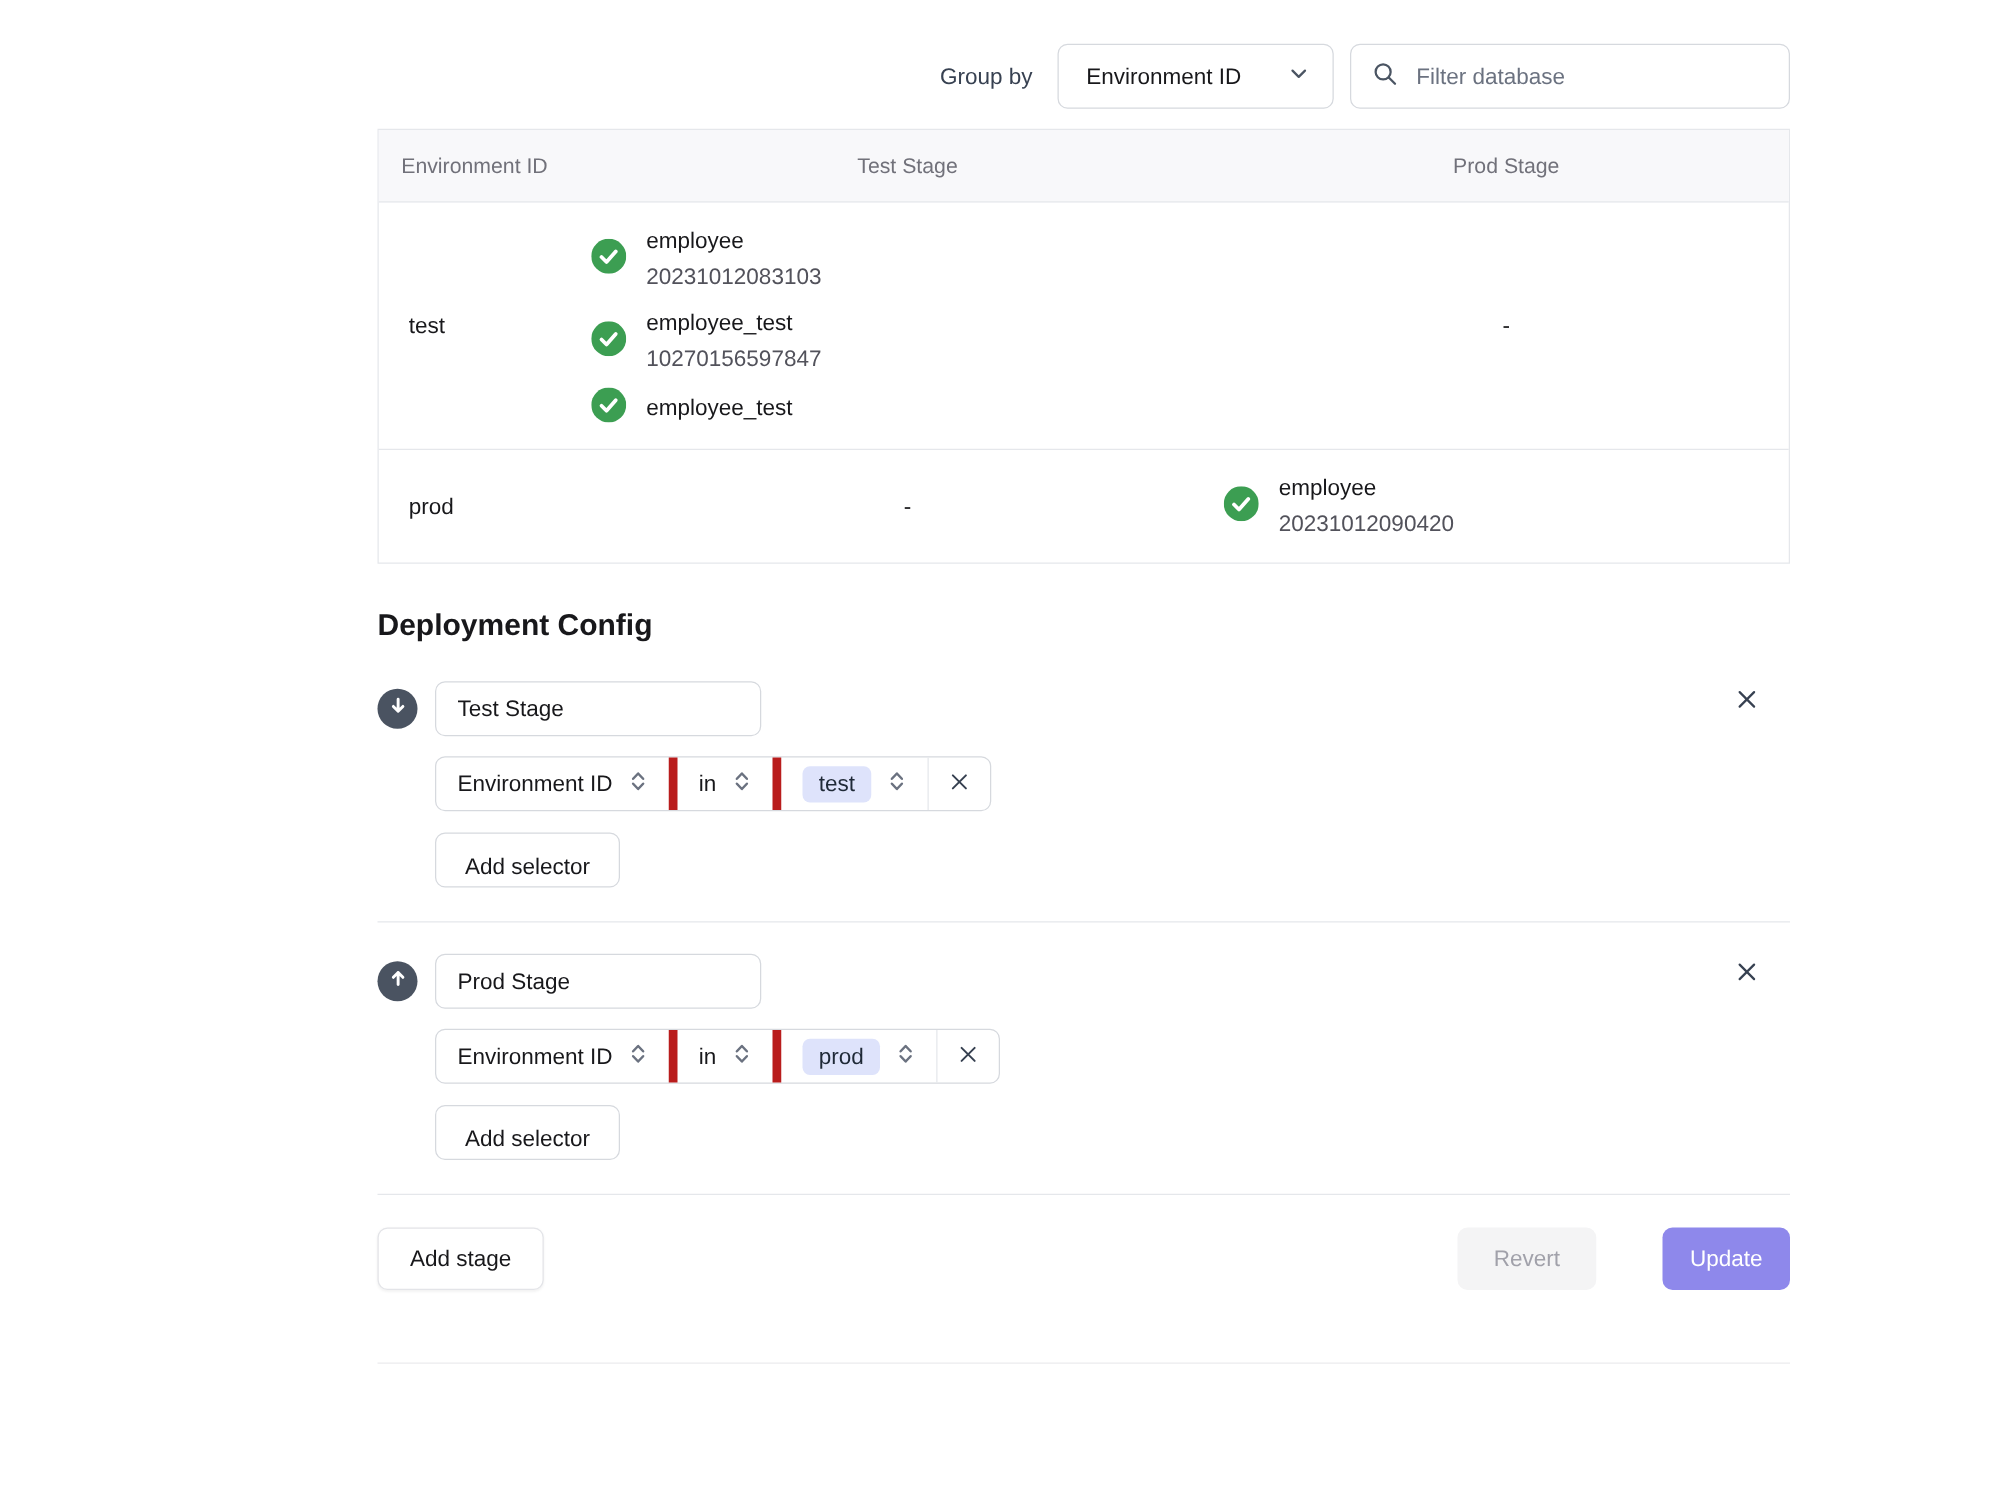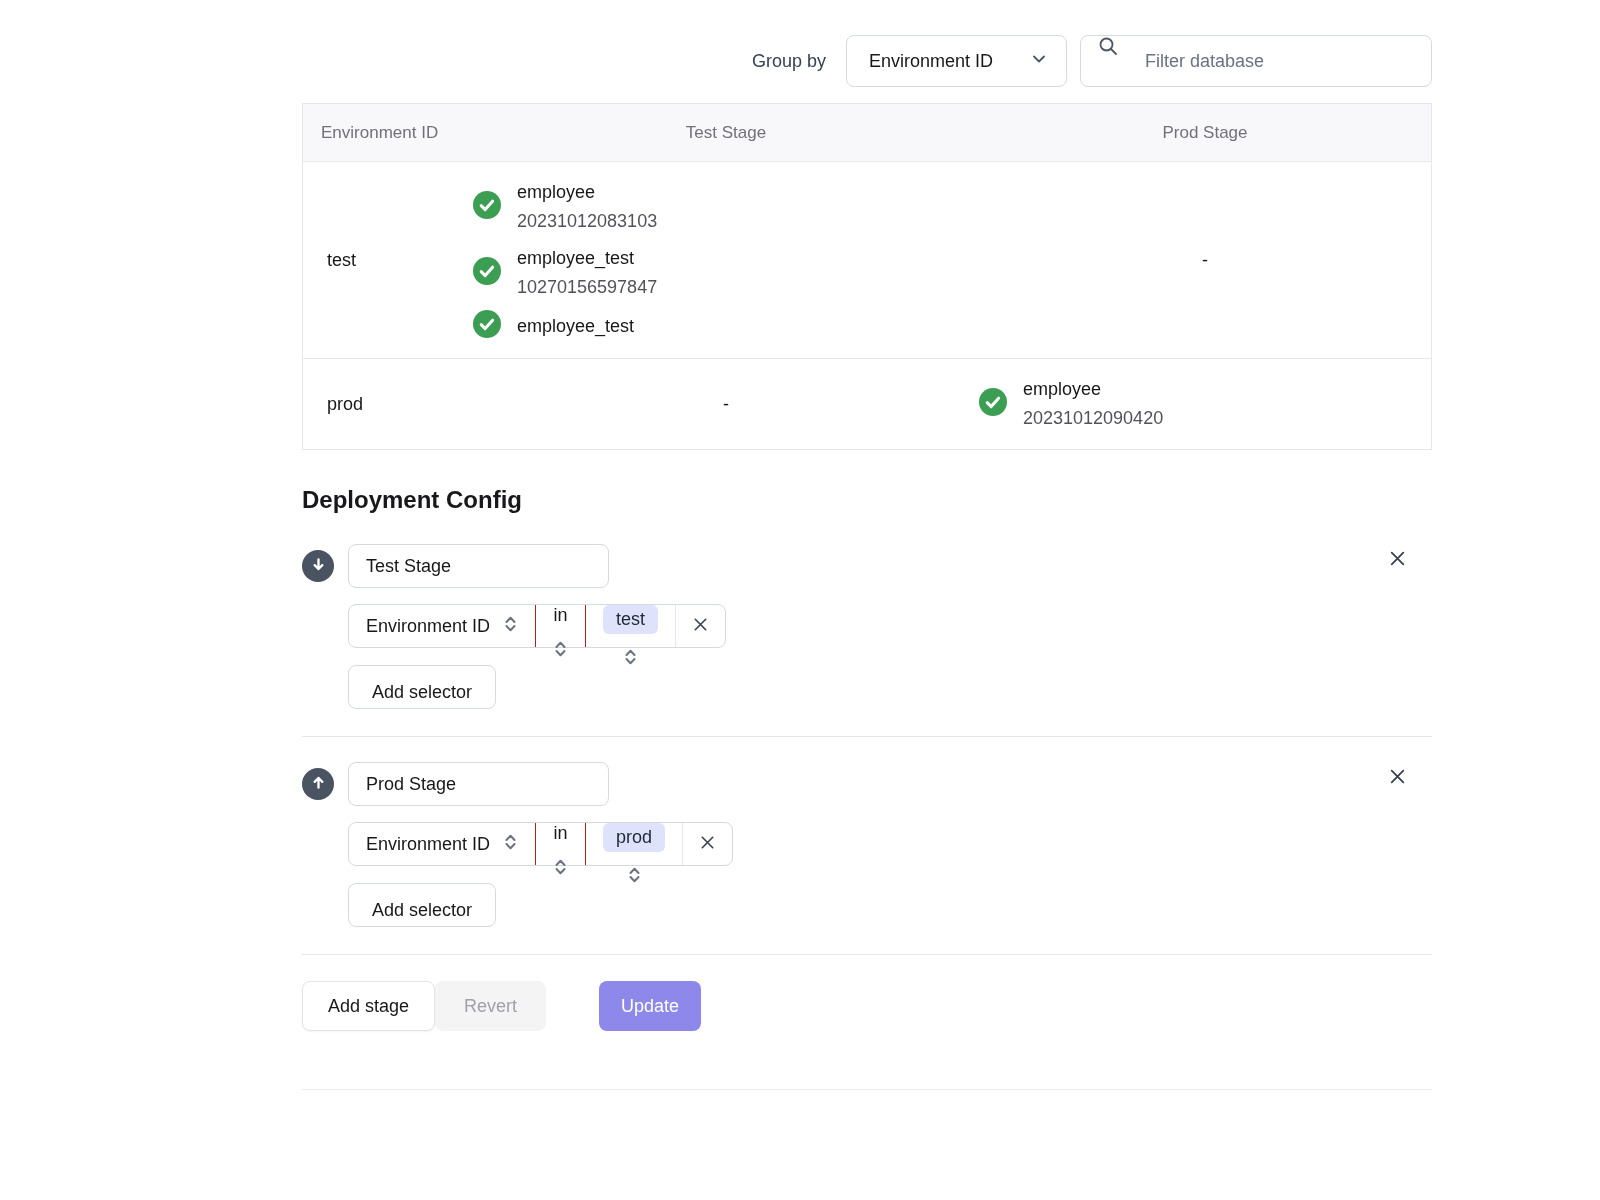--- a/index.html
+++ b/index.html
@@ -14,21 +14,21 @@
   
   .controls { display: flex; justify-content: flex-end; align-items: center; margin-top: 35px; }
   .group-by-label { font-size: 18px; color: #374151; margin-right: 20px; }
   .group-by-select {
     width: 221px; height: 52px; border: 1px solid #d6d9de; border-radius: 8px;
     display: flex; align-items: center; justify-content: space-between;
     padding: 0 18px 0 22px; font-size: 18px; background: #fff; cursor: pointer; margin-right: 13px;
   }
   .filter-box {
     width: 352px; height: 52px; border: 1px solid #d6d9de; border-radius: 8px;
-    display: flex; gap: 25px; padding: 0 17px; background: #fff;
+    display: flex; align-items: center; gap: 13px; padding: 0 17px; background: #fff;
   }
   .filter-box input { border: none; outline: none; font-size: 18px; width: 100%; color: #18181b; background: transparent; }
   .filter-box input::placeholder { color: #6b7280; }
 
   
   .pipeline-table { margin-top: 16px; border: 1px solid #e5e7eb; }
   .thead, .trow { display: grid; grid-template-columns: 170px 506px 452px; }
   .thead { background: #f8f8fa; height: 58px; align-items: center; border-bottom: 1px solid #e5e7eb;
            color: #71717a; font-size: 17px; font-weight: 500; }
   .th-env { padding-left: 18px; text-align: left; }
@@ -51,31 +51,31 @@
   .move-circle { width: 32px; height: 32px; border-radius: 50%; background: #4a5361;
                  display: flex; align-items: center; justify-content: center; cursor: pointer; flex: none; }
   .stage-name-input { width: 261px; height: 44px; border: 1px solid #d6d9de; border-radius: 8px;
                       padding: 0 17px; font-size: 18px; color: #18181b; outline: none; }
   .stage-close { position: absolute; right: 20px; top: 0; background: none; border: none; cursor: pointer; padding: 4px; }
 
   .selector-row { margin-left: 46px; margin-top: 16px; }
   .selector-compound { display: inline-flex; border: 1px solid #d6d9de; border-radius: 8px;
                        height: 44px; align-items: stretch; background: #fff; }
   .sel-cell { display: flex; align-items: center; gap: 13px; padding: 0 17px; font-size: 18px; cursor: pointer; }
-  .sel-cell + .sel-cell { border-left: 1px solid #b91c1c; flex-direction: column; }
+  .sel-cell + .sel-cell { border-left: 7px solid #b91c1c; }
   .value-tag { background: #dee3fb; border-radius: 6px; padding: 4px 13px; font-size: 18px; color: #1f2937; }
   .sel-x { display: flex; align-items: center; padding: 0 15px; border-left: 1px solid #e5e7eb;
            background: none; border-top: none; border-right: none; border-bottom: none; cursor: pointer; }
 
   .add-selector-btn { margin-left: 46px; margin-top: 17px; height: 44px; border: 1px solid #d6d9de;
                       border-radius: 8px; background: #fff; padding: 16px 23px; font-size: 18px; color: #18181b; cursor: pointer; }
 
   .hr { border: none; border-top: 1px solid #e5e7eb; margin: 27px 0 0 0; }
 
-  .footer { display: flex; justify-content: flex-start; align-items: center; margin-top: 26px; }
+  .footer { display: flex; justify-content: space-between; align-items: center; margin-top: 26px; }
   .add-stage-btn { height: 50px; border: 1px solid #e3e4e8; border-radius: 8px; background: #fff;
                    padding: 0 25px; font-size: 18px; color: #18181b; cursor: pointer;
                    box-shadow: 0 1px 2px rgba(0,0,0,0.05); }
   .footer-right { display: flex; gap: 13px; }
   .revert-btn { height: 50px; border: none; border-radius: 8px; background: #f4f4f5; color: #a1a1aa;
                 padding: 0 29px; font-size: 18px; cursor: default; }
   .update-btn { height: 50px; border: none; border-radius: 8px; background: #8e88eb; color: #ffffff;
                 padding: 0 22px; font-size: 18px; font-weight: 500; cursor: pointer; margin-left: 40px; }
   .bottom-hr { border: none; border-top: 1px solid #ececee; margin: 58px 0 0 0; }
 </style>

